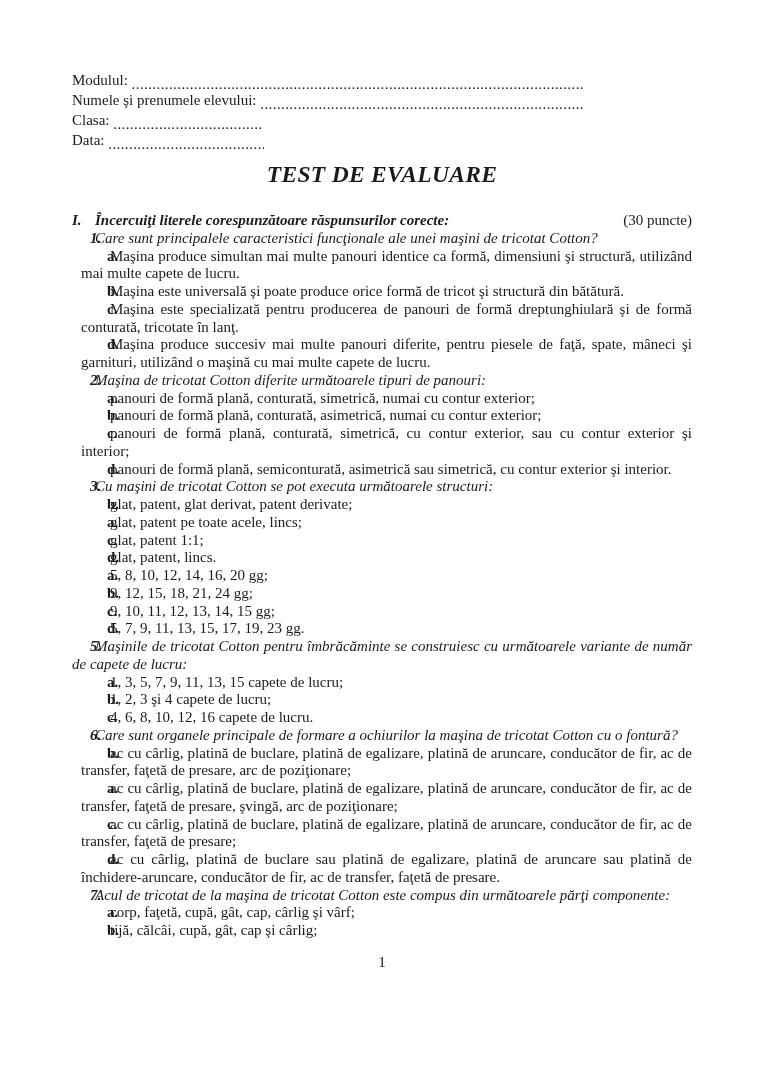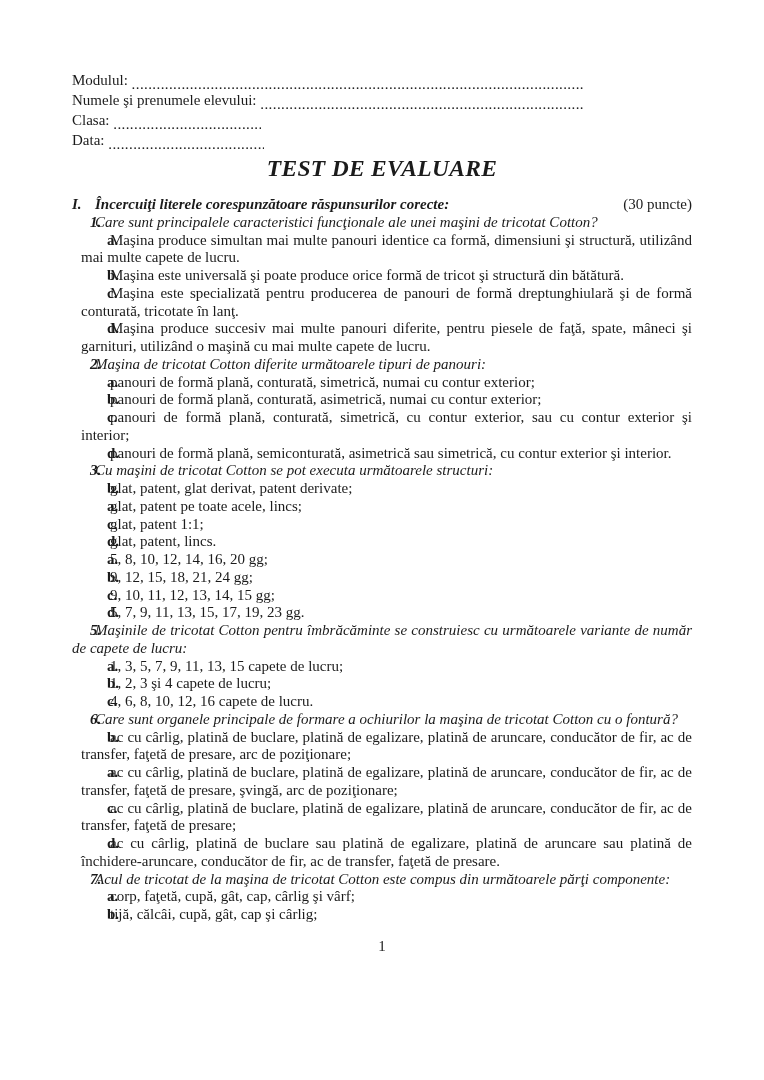--- a/index.html
+++ b/index.html
@@ -22,29 +22,29 @@
   .dots{
     display:inline-block;overflow:hidden;white-space:nowrap;
     height:16px;vertical-align:bottom;letter-spacing:.4px;
   }
   .dots-w1{width:452px;}
   .dots-w2{width:325px;}
   .dots-w3{width:148px;}
   .dots-w4{width:156px;}
   
   .title{
-    margin-top:4px;
+    margin-top:10px;
     text-align:center;
     font-size:23.5px;line-height:28px;
     font-weight:bold;font-style:italic;
     letter-spacing:.3px;
   }
   
   .section-row{
-    margin-top:14px;
+    margin-top:24px;
     display:flex;justify-content:space-between;align-items:center;
     font-size:15px;line-height:17.75px;
   }
   .section-left{font-weight:bold;font-style:italic;}
   .sec-numeral{display:inline-block;width:23px;font-weight:bold;font-style:italic;}
   .points{font-weight:normal;}
   
   .questions{margin-top:0;font-size:15px;line-height:17.75px;}
   p.question{
     margin:0;text-align:justify;

